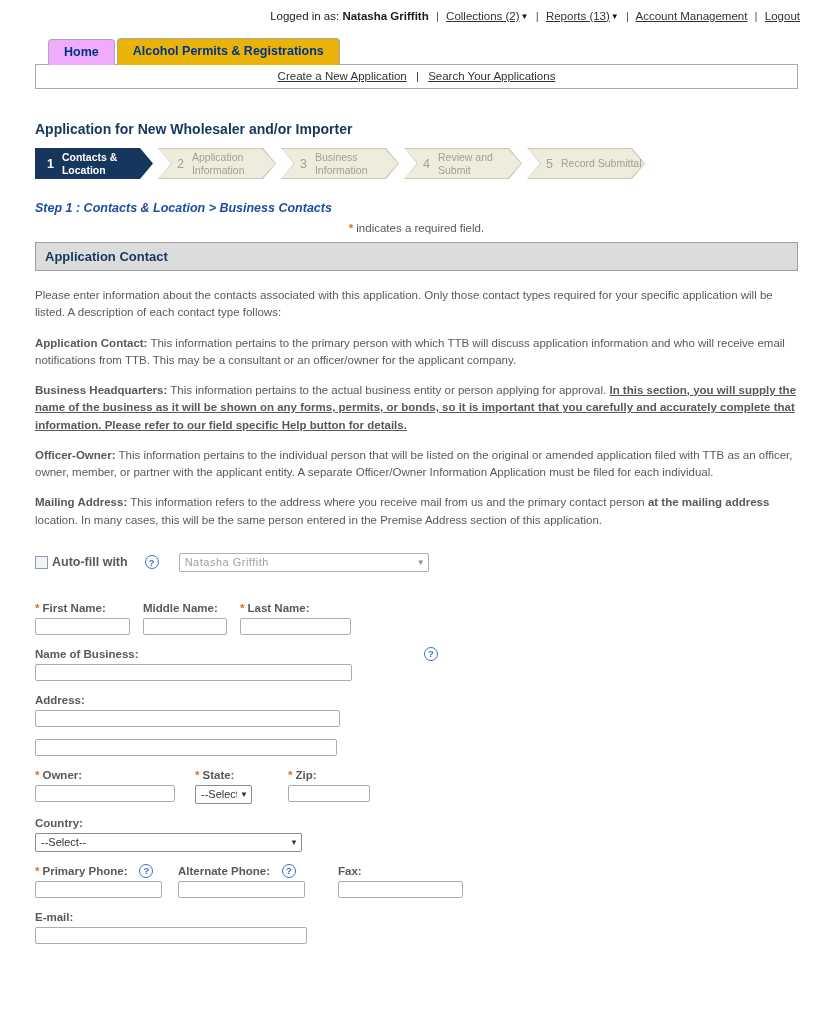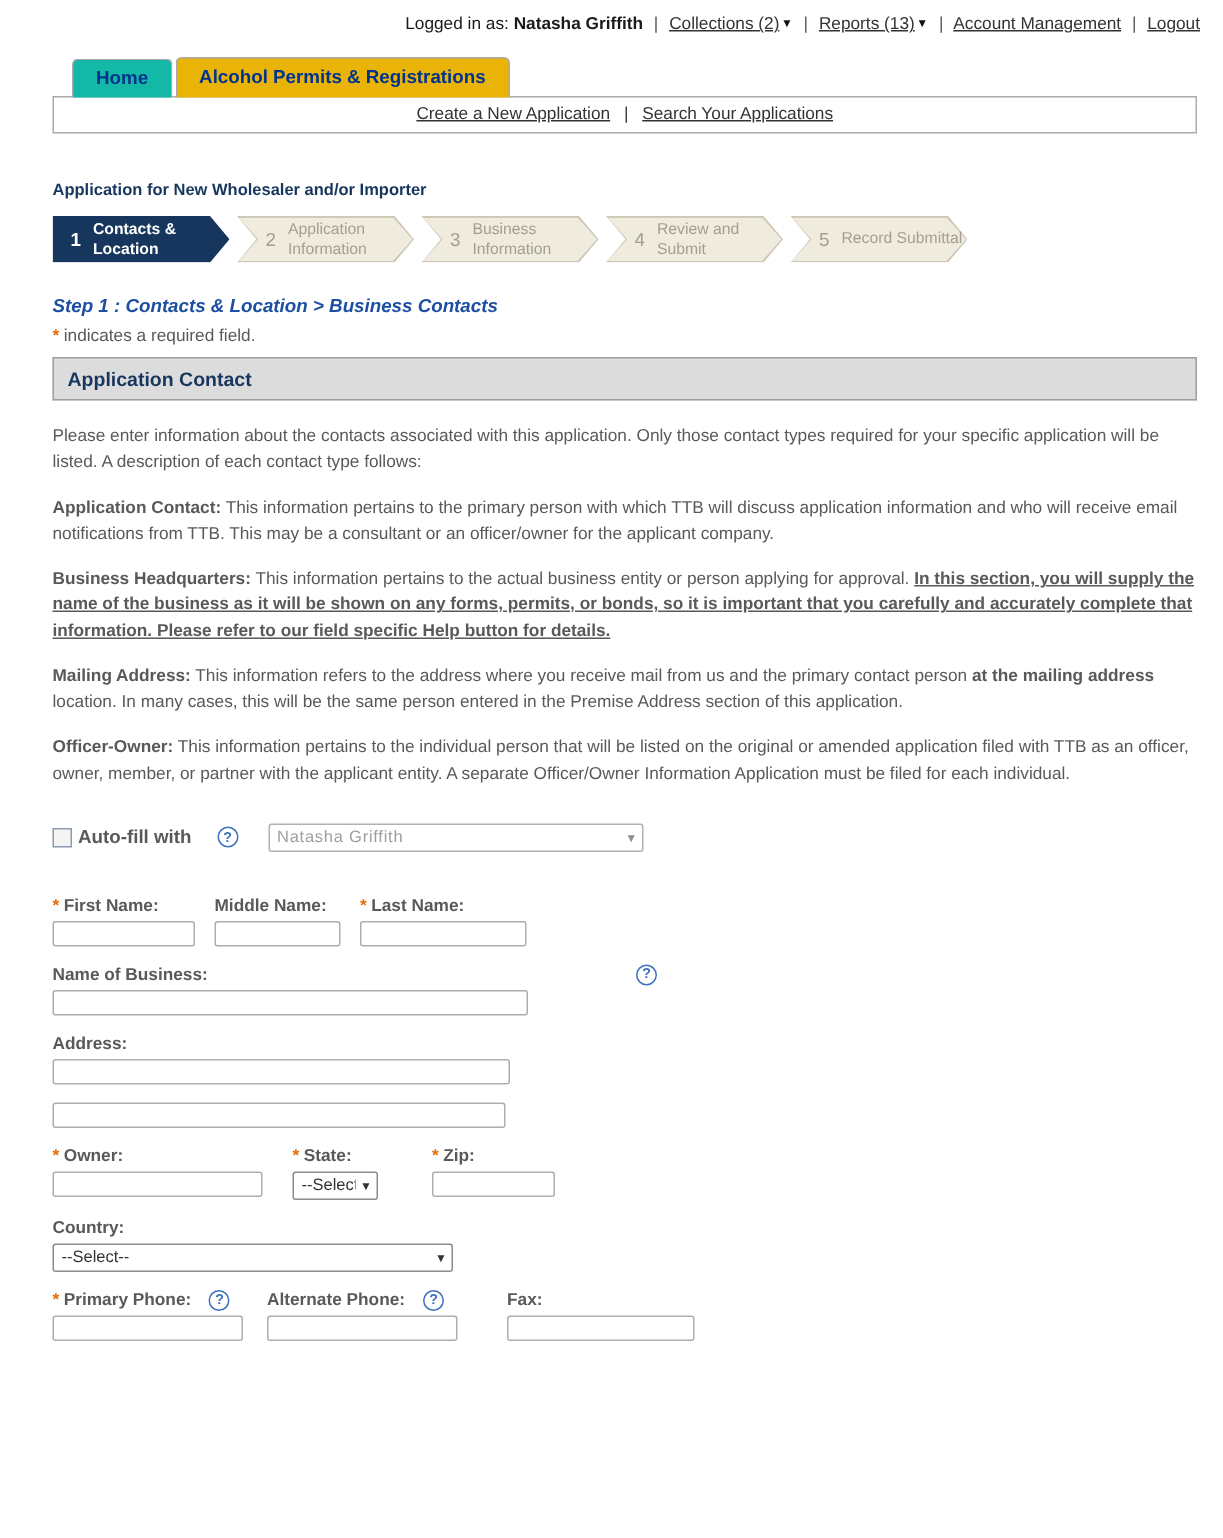--- a/index.html
+++ b/index.html
@@ -26,39 +26,39 @@
   .content { margin-left:35px; width:763px; position:relative; }
 
   
   .tabs-row { margin-top:16px; display:flex; align-items:flex-end; position:relative; z-index:2; }
   .tab {
     height:26px; line-height:25px;
     padding:0 15px;
     border:1px solid #A9A9A9; border-bottom:none;
     border-radius:4px 4px 0 0;
     font-size:12.5px; font-weight:bold; color:#00338D;
-    background:#14b8a6;
+    background:#f0abfc;
     cursor:pointer;
   }
   .tab-home { margin-left:13px; }
   .tab-active { background:#eab308; margin-left:2px; height:27px; }
   .subnav {
     border:1px solid #ABABAB;
     height:25px; line-height:23px;
     text-align:center;
     font-size:11.5px;
     margin-top:-1px;
     position:relative; z-index:1;
     background:#FFFFFF;
   }
   .subnav a { color:#333333; }
   .subnav .subnav-sep { margin:0 6px; color:#333; }
 
   
-  .page-title { margin-top:32px; font-size:11px; font-weight:bold; color:#17365D; }
+  .page-title { margin-top:32px; font-size:14px; font-weight:bold; color:#17365D; }
 
   
   .steps { margin-top:11px; display:flex; }
   .step { position:relative; width:118px; height:31px; margin-right:5px; }
   .step .clip, .step .clip-inner { position:absolute; }
   .step .clip { inset:0; background:#CCC7B6;
     clip-path:polygon(0 0, calc(100% - 13px) 0, 100% 50%, calc(100% - 13px) 100%, 0 100%, 13px 50%); }
   .step .clip-inner { inset:1px; background:#EFECDE;
     clip-path:polygon(0 0, calc(100% - 13px) 0, 100% 50%, calc(100% - 13px) 100%, 0 100%, 13px 50%); }
   .step.first .clip, .step.first .clip-inner {
@@ -71,21 +71,21 @@
     color:#A39E90;
   }
   .step.first .step-content { padding-left:12px; }
   .step.active .step-content { color:#FFFFFF; font-weight:bold; }
   .step-num { font-size:12.5px; margin-right:8px; }
   .step-label { font-size:10.5px; line-height:1.15; max-width:76px; }
   .step-label.nowrap { white-space:nowrap; max-width:none; }
 
   
   .breadcrumb { margin-top:22px; font-size:12.5px; font-weight:bold; font-style:italic; color:#1C4FA1; }
-  .required-note { margin-top:7px; text-align:left; font-size:11.5px; color:#595959; }
+  .required-note { margin-top:7px; text-align:center; font-size:11.5px; color:#595959; }
   .req { color:#E36C0A; font-weight:bold; margin-right:3px; }
 
   
   .section-header {
     margin-top:8px; height:29px; line-height:27px;
     background:#DCDCDC; border:1px solid #9E9E9E;
     padding-left:9px;
     font-size:13px; font-weight:bold; color:#17365D;
   }
 
@@ -222,22 +222,22 @@
   </div>
 
   <div class="section-header">
     <span>Application Contact</span>
   </div>
 
   <div class="intro">
     <p><span>Please enter information about the contacts associated with this application.  Only those contact types required for your specific application will be listed.  A description of each contact type follows:</span></p>
     <p><span class="lead">Application Contact:</span><span> This information pertains to the primary person with which TTB will discuss application information and who will receive email notifications from TTB.  This may be a consultant or an officer/owner for the applicant company.</span></p>
     <p><span class="lead">Business Headquarters:</span><span> This information pertains to the actual business entity or person applying for approval.  </span><span class="em-underline">In this section, you will supply the name of the business as it will be shown on any forms, permits, or bonds, so it is important that you carefully and accurately complete that information.  Please refer to our field specific Help button for details.</span></p>
+    <p><span class="lead">Officer-Owner:</span><span> This information pertains to the individual person that will be listed on the original or amended application filed with TTB as an officer, owner, member, or partner with the applicant entity.  A separate Officer/Owner Information Application must be filed for each individual.</span></p>
     <p><span class="lead">Mailing Address:</span><span> This information refers to the address where you receive mail from us and the primary contact person </span><span class="b">at the mailing address</span><span> location.  In many cases, this will be the same person entered in the Premise Address section of this application.</span></p>
-    <p><span class="lead">Officer-Owner:</span><span> This information pertains to the individual person that will be listed on the original or amended application filed with TTB as an officer, owner, member, or partner with the applicant entity.  A separate Officer/Owner Information Application must be filed for each individual.</span></p>
   </div>
 
   <div class="autofill-row">
     <span class="checkbox"></span>
     <span class="autofill-label">Auto-fill with</span>
     <span class="help-icon">?</span>
     <div class="selectbox disabled autofill-select">
       <span class="sel-text">Natasha Griffith</span>
       <span class="sel-caret">▼</span>
     </div>
@@ -350,15 +350,23 @@
         <input type="text" class="w127" style="">
       </div>
       <div class="field">
         <span class="flabel">
             <span>Fax:</span>
           </span>
         <input type="text" class="w125" style="">
       </div>
     </div>
 
+    <div class="form-row" style="margin-bottom:0;">
+      <div class="field">
+        <span class="flabel">
+            <span>E-mail:</span>
+          </span>
+        <input type="text" class="w272" style="">
+      </div>
+    </div>
 
   </div>
 </div>
 
 </body></html>

